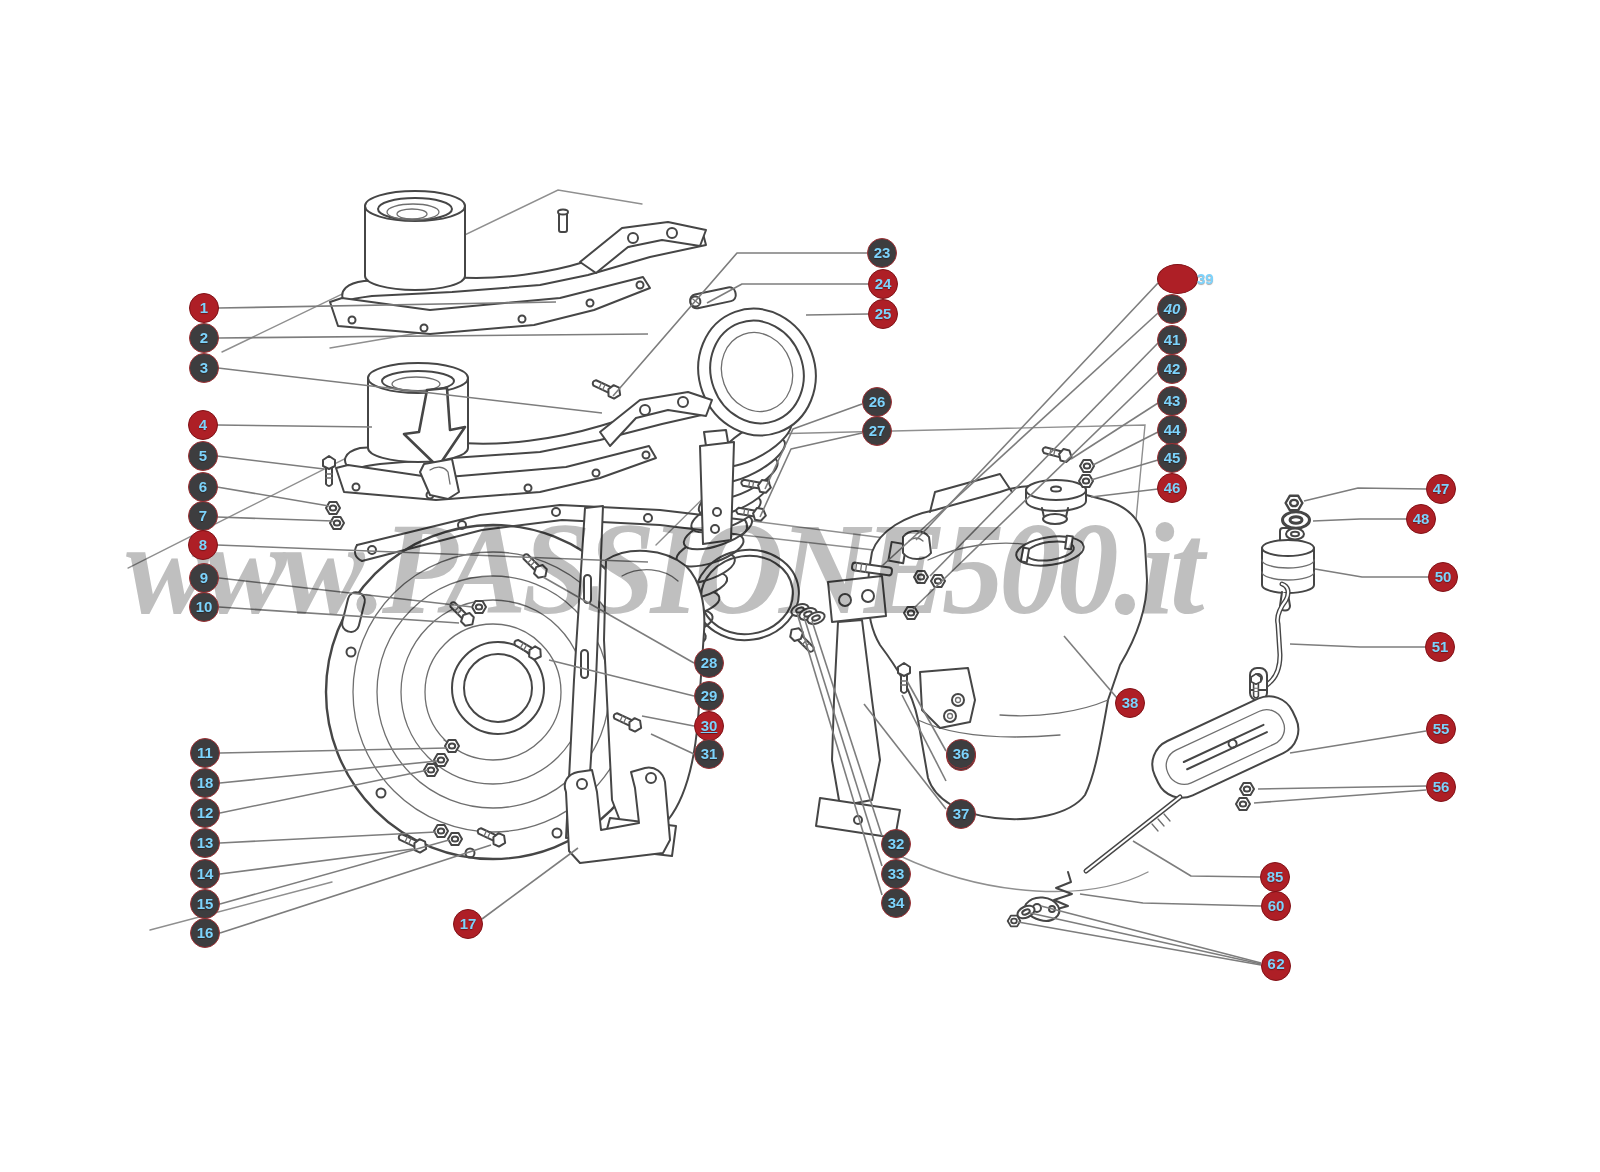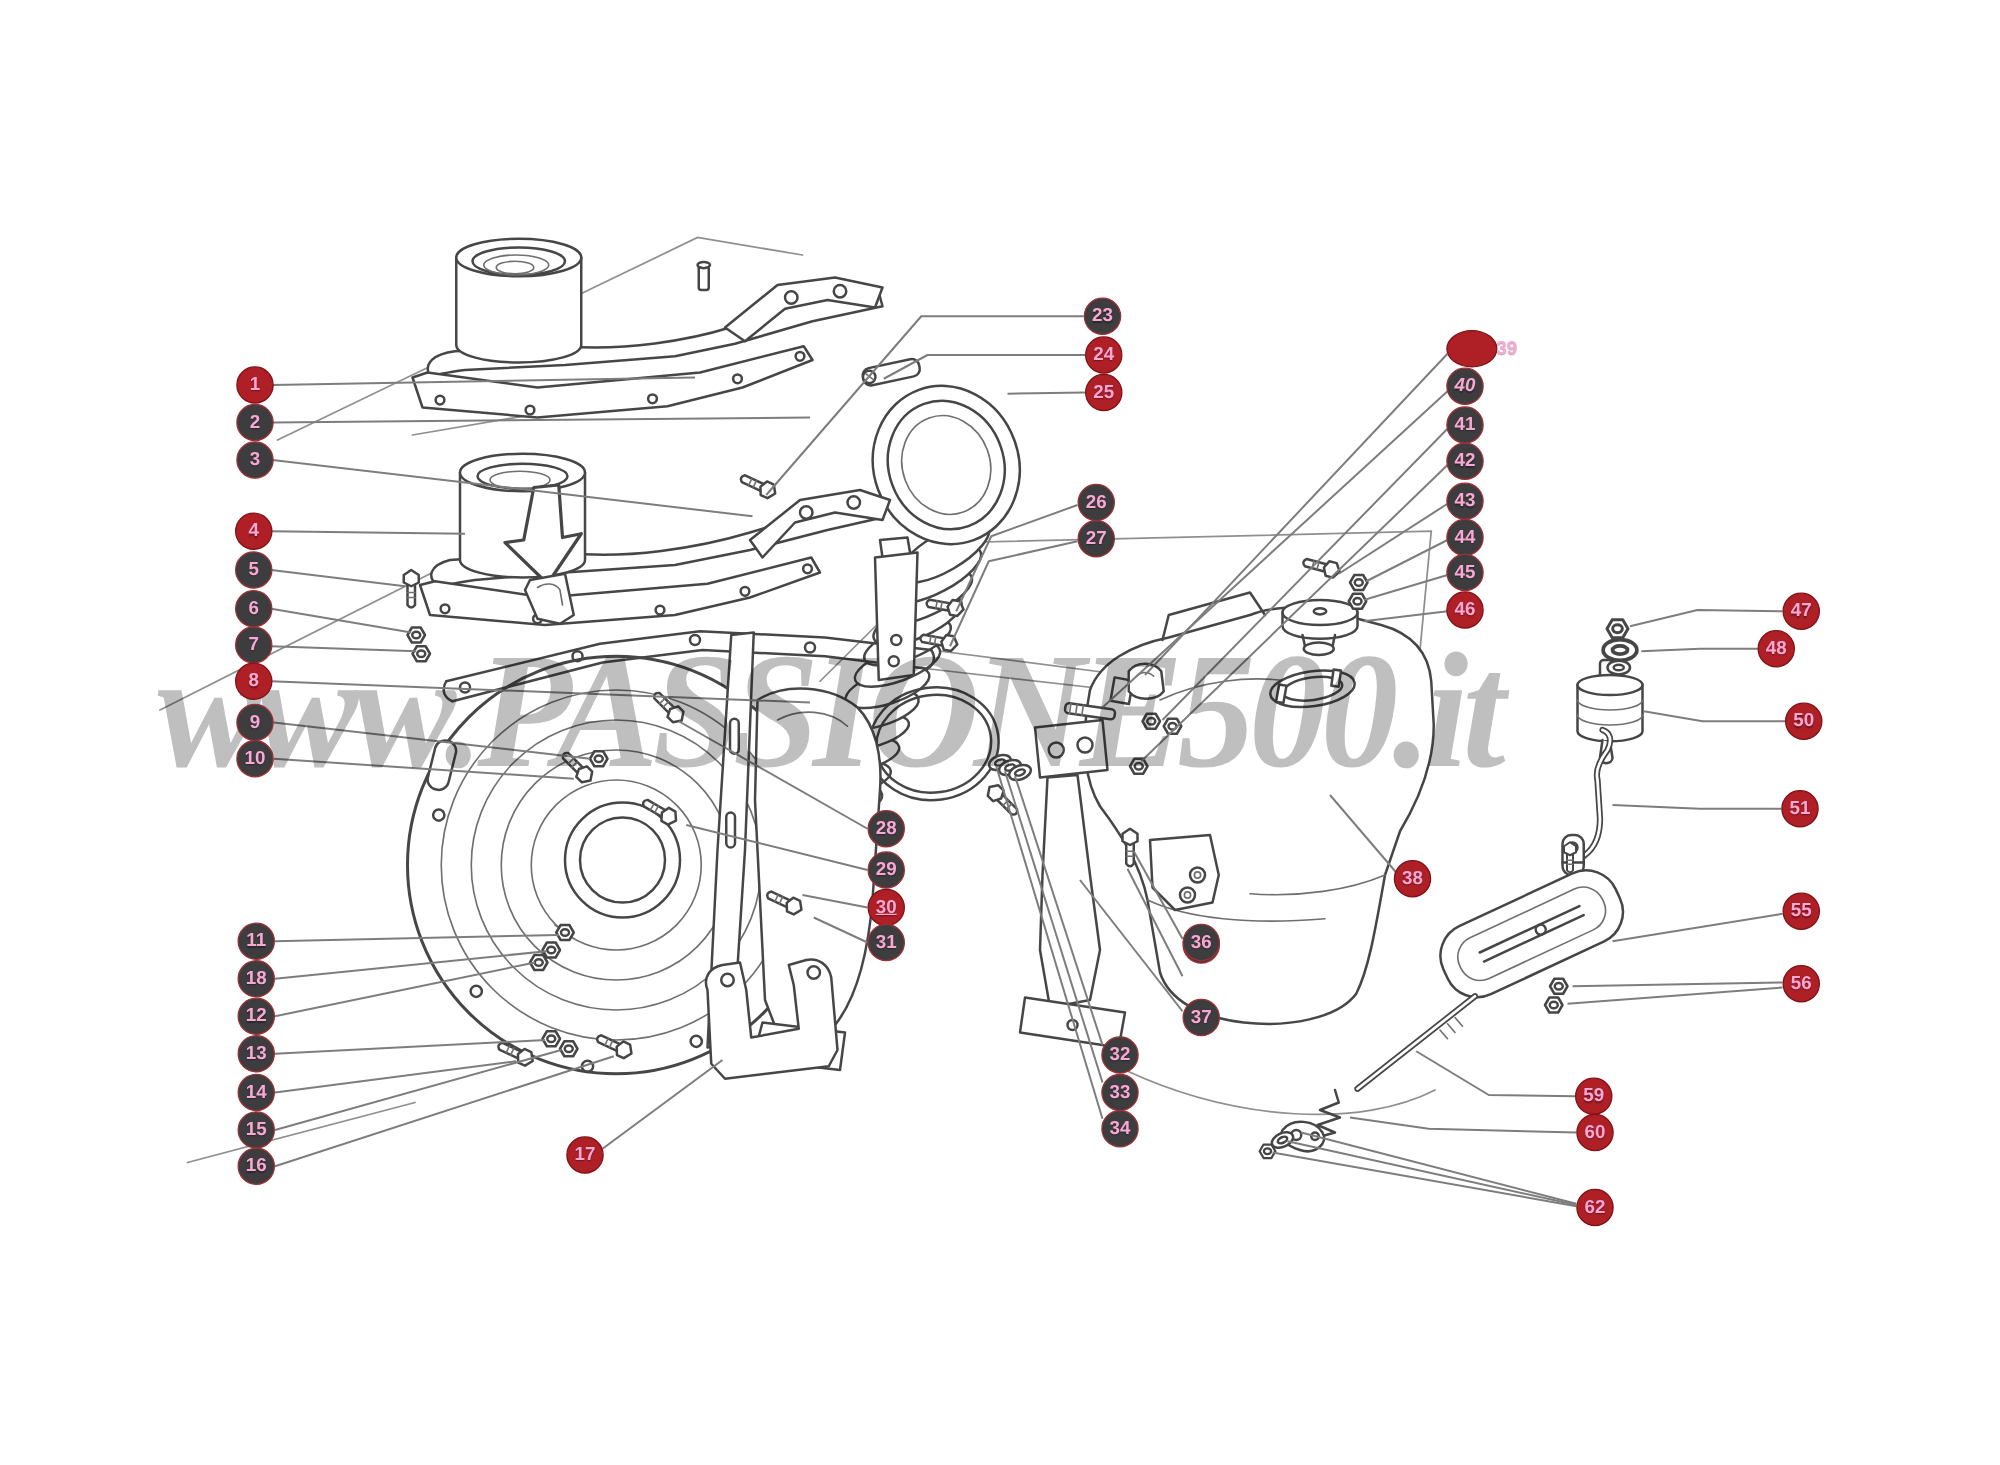--- a/index.html
+++ b/index.html
@@ -13,21 +13,21 @@
   .in{fill:none;stroke:#6f6f6f;stroke-width:1.3;stroke-linecap:round;}
   .leader{fill:none;stroke:#7d7d7d;stroke-width:1.6;stroke-linejoin:round;}
   
   .watermark{position:absolute;left:126px;top:492px;white-space:nowrap;
     font-family:"Liberation Serif",serif;font-style:italic;font-weight:700;
     font-size:132px;letter-spacing:-5px;color:#bfbfbf;mix-blend-mode:multiply;
     transform:scaleX(.94);transform-origin:left top;user-select:none;}
   
   #badges{position:absolute;left:0;top:0;width:100%;height:100%;}
   .badge{position:absolute;width:30px;height:30px;border-radius:50%;box-sizing:border-box;
-    color:#f9a8d4;font:700 15px/28px "Liberation Sans",sans-serif;text-align:center;
+    color:#7dd3fc;font:700 15px/28px "Liberation Sans",sans-serif;text-align:center;
     text-shadow:0 1px 1px rgba(0,0,0,.35);}
   .badge.dark{background:var(--badge-dark,#3d3d3f);border:1.5px solid #9e3034;}
   .badge.red{background:var(--badge-red,#ae1f26);border:1.5px solid #811116;}
 </style>
 </head>
 <body>
 
 <div id="stage">
 
   <svg id="art" width="1600" height="1172" viewBox="0 0 1600 1172">
@@ -413,18 +413,18 @@
       <div class="badge dark" style="left: 1157px; top: 386px;">43</div>
       <div class="badge dark" style="left: 1157px; top: 415px;">44</div>
       <div class="badge dark" style="left: 1157px; top: 443px;">45</div>
       <div class="badge red" style="left: 1157px; top: 473px;">46</div>
       <div class="badge red" style="left: 1426px; top: 474px;">47</div>
       <div class="badge red" style="left: 1406px; top: 504px;">48</div>
       <div class="badge red" style="left: 1428px; top: 562px;">50</div>
       <div class="badge red" style="left: 1425px; top: 632px;">51</div>
       <div class="badge red" style="left: 1426px; top: 714px;">55</div>
       <div class="badge red" style="left: 1426px; top: 772px;">56</div>
-      <div class="badge red" style="left: 1260px; top: 862px;">59</div>
+      <div class="badge red" style="left: 1260px; top: 862px;">85</div>
       <div class="badge red" style="left: 1261px; top: 891px;">60</div>
-      <div class="badge red" style="left: 1261px; top: 951px;">62</div>
+      <div class="badge red" style="left: 1261px; top: 951px; font-family: Liberation Mono, monospace;">62</div>
     </div>
 
 </div>
 
 </body></html>

